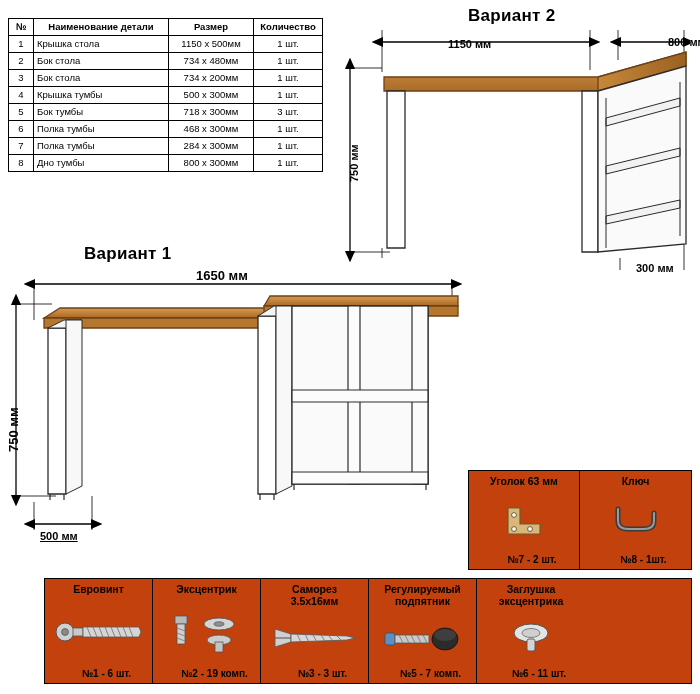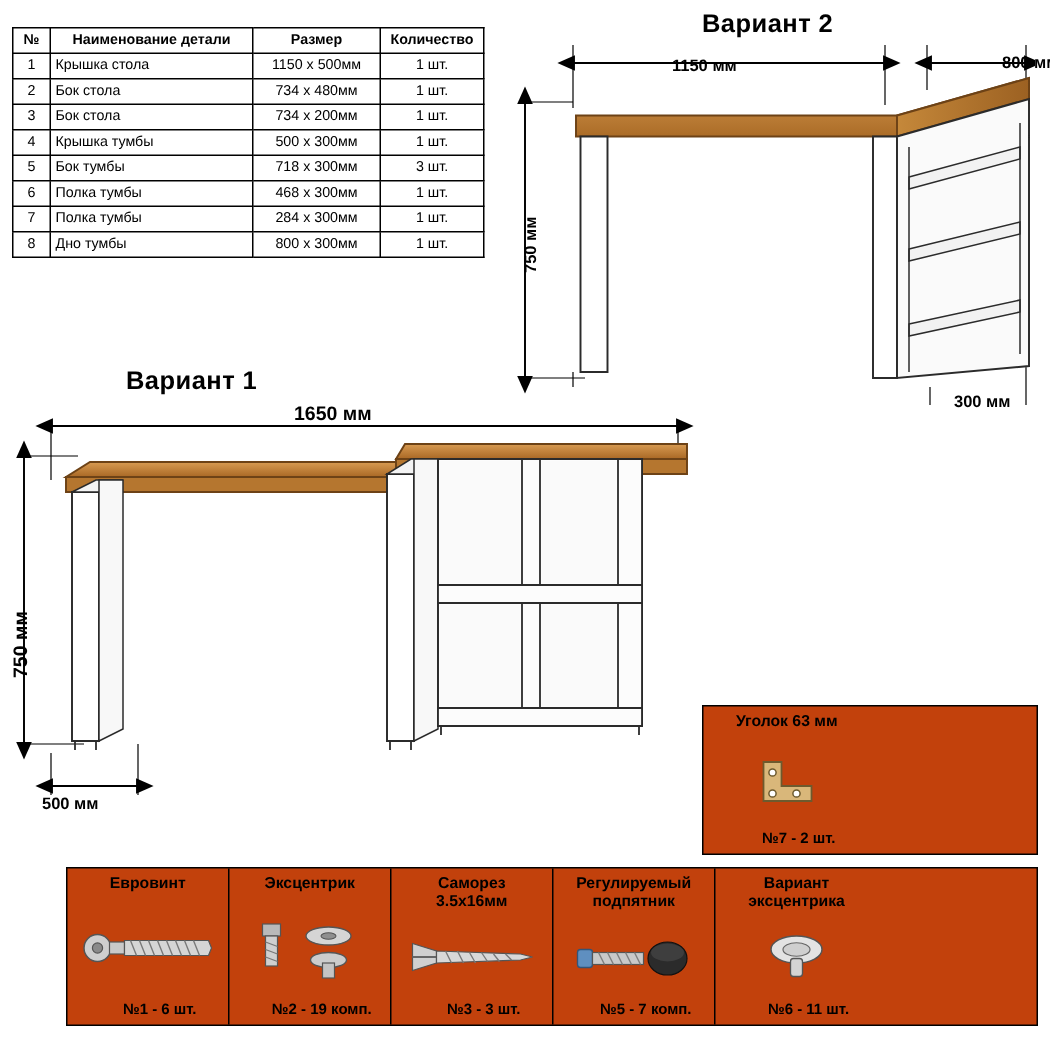--- a/index.html
+++ b/index.html
@@ -294,34 +294,44 @@
   <rect x="353" y="141" width="50" height="68" fill="#fafafa"></rect>
 
   <line x1="286" y1="222" x2="286" y2="228" stroke="#2b2b2b" stroke-width="1.2"></line>
   <line x1="418" y1="222" x2="418" y2="228" stroke="#2b2b2b" stroke-width="1.2"></line>
   <line x1="252" y1="232" x2="252" y2="238" stroke="#2b2b2b" stroke-width="1.2"></line>
   <line x1="266" y1="232" x2="266" y2="238" stroke="#2b2b2b" stroke-width="1.2"></line>
 </svg>
 
 <div class="dim big" style="left:196px; top:268px;">1650 мм</div>
 <div class="dim vert big" style="left:6px; top:452px;">750 мм</div>
-<div class="dim" style="left:28px; top:530px;">500 мм</div>
+<div class="dim" style="left:40px; top:530px;text-decoration:underline;">500 мм</div>
 
 <div class="hw-grid" id="hw-top">
   <div class="hw-cell">
     <div class="hw-title">Уголок 63 мм</div>
     <div class="hw-art">
       <svg width="44" height="34" viewBox="0 0 44 34">
         <polygon points="6,4 18,4 18,20 38,20 38,30 6,30" fill="#d9b77a" stroke="#6d5a2e" stroke-width="1.2"></polygon>
         <circle cx="12" cy="11" r="2.4" fill="#fff" stroke="#6d5a2e" stroke-width="1"></circle>
         <circle cx="12" cy="25" r="2.4" fill="#fff" stroke="#6d5a2e" stroke-width="1"></circle>
         <circle cx="28" cy="25" r="2.4" fill="#fff" stroke="#6d5a2e" stroke-width="1"></circle>
       </svg>
     </div>
     <div class="hw-qty">№7 - 2 шт.</div>
+  </div>
+  <div class="hw-cell">
+    <div class="hw-title">Ключ</div>
+    <div class="hw-art">
+      <svg width="52" height="36" viewBox="0 0 52 36">
+        <path d="M8,6 L8,18 Q8,26 18,26 L34,26 Q44,26 44,18 L44,10" fill="none" stroke="#3c3c3c" stroke-width="5" stroke-linecap="round"></path>
+        <path d="M8,6 L8,18 Q8,26 18,26 L34,26 Q44,26 44,18 L44,10" fill="none" stroke="#9a9a9a" stroke-width="2" stroke-linecap="round"></path>
+      </svg>
+    </div>
+    <div class="hw-qty">№8 - 1шт.</div>
   </div>
 </div>
 
 <div class="hw-grid" id="hw-bottom">
 
   <div class="hw-cell">
     <div class="hw-title">Евровинт</div>
     <div class="hw-art">
       <svg width="92" height="30" viewBox="0 0 92 30">
         <ellipse cx="12" cy="15" rx="9" ry="9" fill="#cfcfcf" stroke="#555" stroke-width="1"></ellipse>
@@ -405,21 +415,21 @@
         </g>
         <ellipse cx="68" cy="18" rx="13" ry="11" fill="#2b2b2b" stroke="#111" stroke-width="0.8"></ellipse>
         <ellipse cx="68" cy="14" rx="11" ry="6" fill="#3e3e3e"></ellipse>
       </svg>
     </div>
     <div class="hw-qty">№5 - 7 комп.</div>
   </div>
 
   <div class="hw-cell">
     <div class="hw-title">
-      <span>Вариант</span><br>
+      <span>Заглушка</span><br>
       <span>эксцентрика</span>
     </div>
     <div class="hw-art">
       <svg width="60" height="34" viewBox="0 0 60 34">
         <ellipse cx="30" cy="12" rx="17" ry="9" fill="#e3e3e3" stroke="#555" stroke-width="1"></ellipse>
         <ellipse cx="30" cy="12" rx="9" ry="4.5" fill="#cfcfcf" stroke="#666" stroke-width="0.8"></ellipse>
         <rect x="26" y="18" width="8" height="12" rx="2" fill="#d4d4d4" stroke="#555" stroke-width="0.9"></rect>
       </svg>
     </div>
     <div class="hw-qty">№6 - 11 шт.</div>

